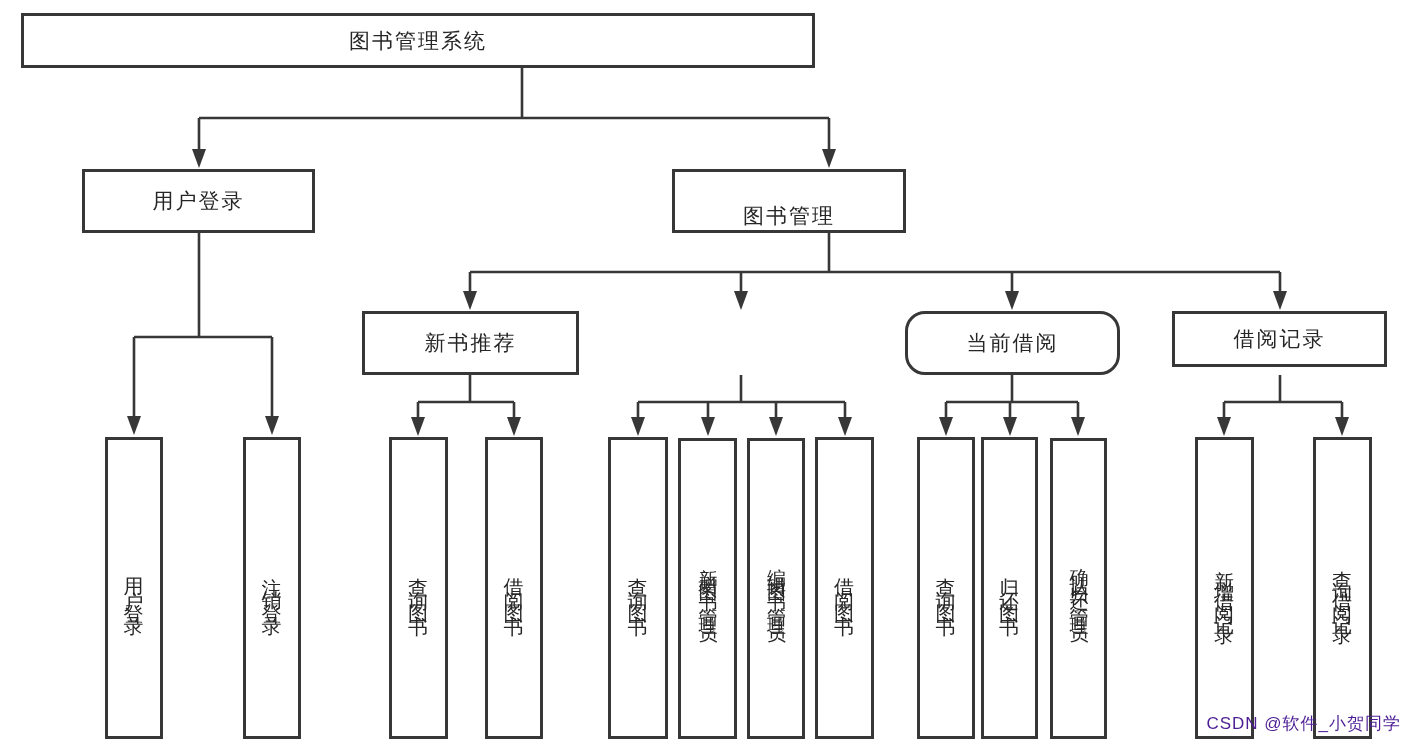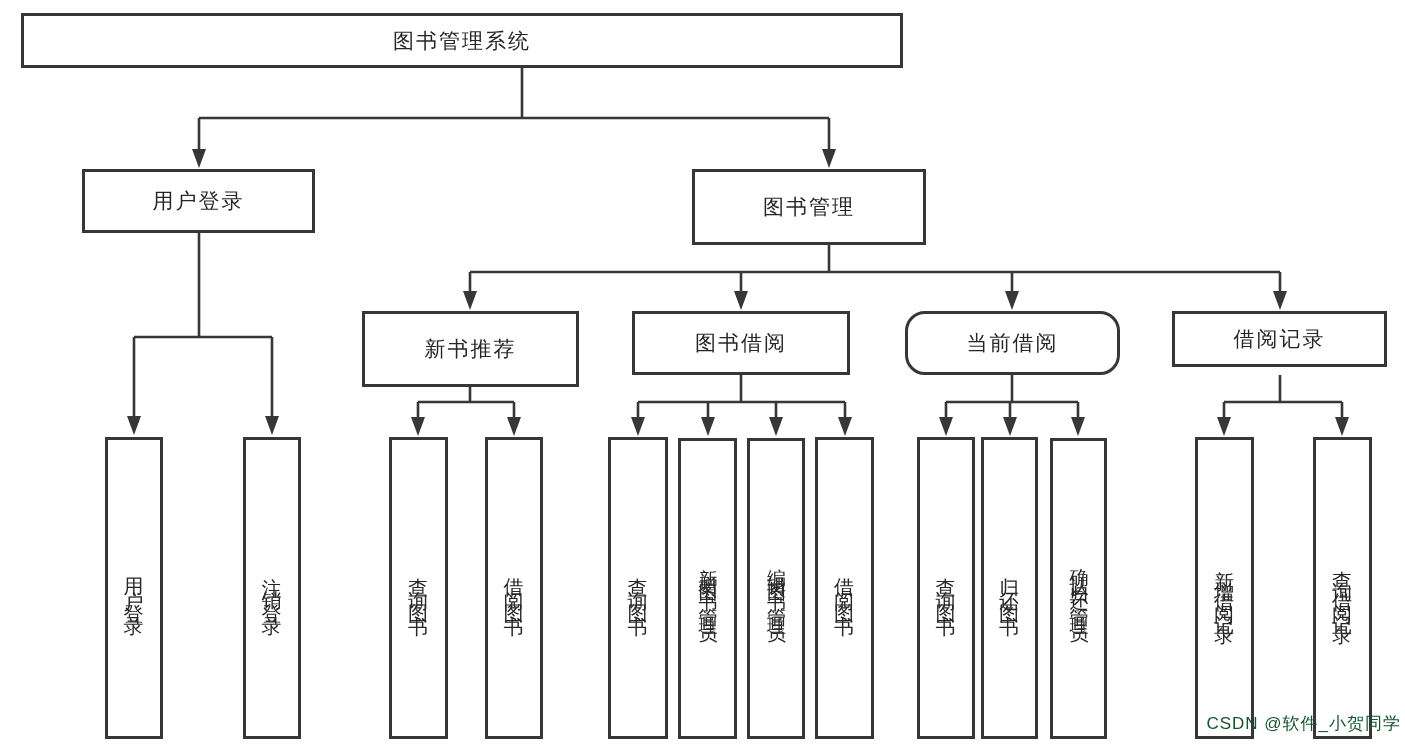--- a/index.html
+++ b/index.html
@@ -48,21 +48,21 @@
     color: #262626;
   }
   .v-mid .v-label { letter-spacing: 11px; }
   .v-long .v-label { font-size: 19px; letter-spacing: 8px; }
   .watermark {
     position: absolute;
     right: 4px;
     top: 712px;
     font-size: 17px;
     letter-spacing: 1px;
-    color: #14532d;
+    color: #4c1d95;
     z-index: 5;
     white-space: nowrap;
   }
 </style>
 </head>
 <body>
 
 <div class="stage">
 
   <svg class="connectors" viewBox="0 0 1405 747" xmlns="http://www.w3.org/2000/svg" aria-hidden="true">
@@ -91,36 +91,33 @@
       <polygon points="769,417 783,417 776,436"></polygon>
       <polygon points="838,417 852,417 845,436"></polygon>
       <polygon points="939,417 953,417 946,436"></polygon>
       <polygon points="1003,417 1017,417 1010,436"></polygon>
       <polygon points="1071,417 1085,417 1078,436"></polygon>
       <polygon points="1217,417 1231,417 1224,436"></polygon>
       <polygon points="1335,417 1349,417 1342,436"></polygon>
     </g>
   </svg>
 
-  <div class="box" style="left:21px; top:13px; width:882px; height:55px;">
+  <div class="box" style="left:21px; top:13px; width:794px; height:55px;">
     <span class="h-label">图书管理系统</span>
   </div>
 
   <div class="box" style="left:82px; top:169px; width:233px; height:64px;">
     <span class="h-label">用户登录</span>
   </div>
-  <div class="box" style="left:692px; top:169px; width:234px; height:76px;">
+  <div class="box" style="left:672px; top:169px; width:234px; height:64px;align-items:flex-end;">
     <span class="h-label">图书管理</span>
   </div>
 
-  <div class="box" style="left:362px; top:311px; width:217px; height:76px;text-align:center;">
+  <div class="box" style="left:362px; top:311px; width:217px; height:64px;text-align:center;">
     <span class="h-label">新书推荐</span>
-  </div>
-  <div class="box" style="left:632px; top:311px; width:218px; height:64px;">
-    <span class="h-label">图书借阅</span>
   </div>
   <div class="box" style="left:905px; top:311px; width:215px; height:64px;border-radius:20px;">
     <span class="h-label">当前借阅</span>
   </div>
   <div class="box" style="left:1172px; top:311px; width:215px; height:56px;">
     <span class="h-label">借阅记录</span>
   </div>
 
   <div class="box" style="left:105px; top:437px; width:58px; height:302px;">
     <span class="v-label">用户登录</span>

